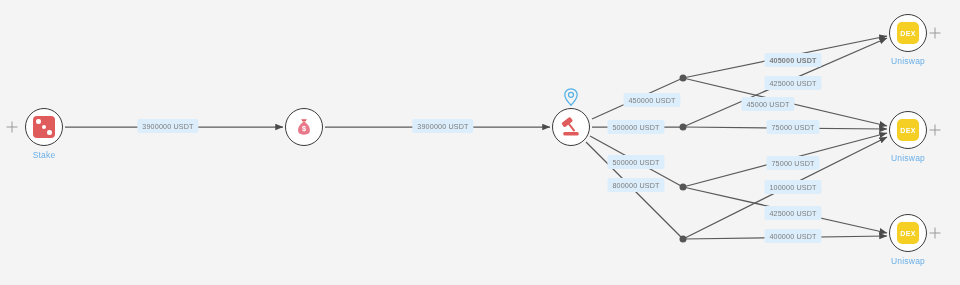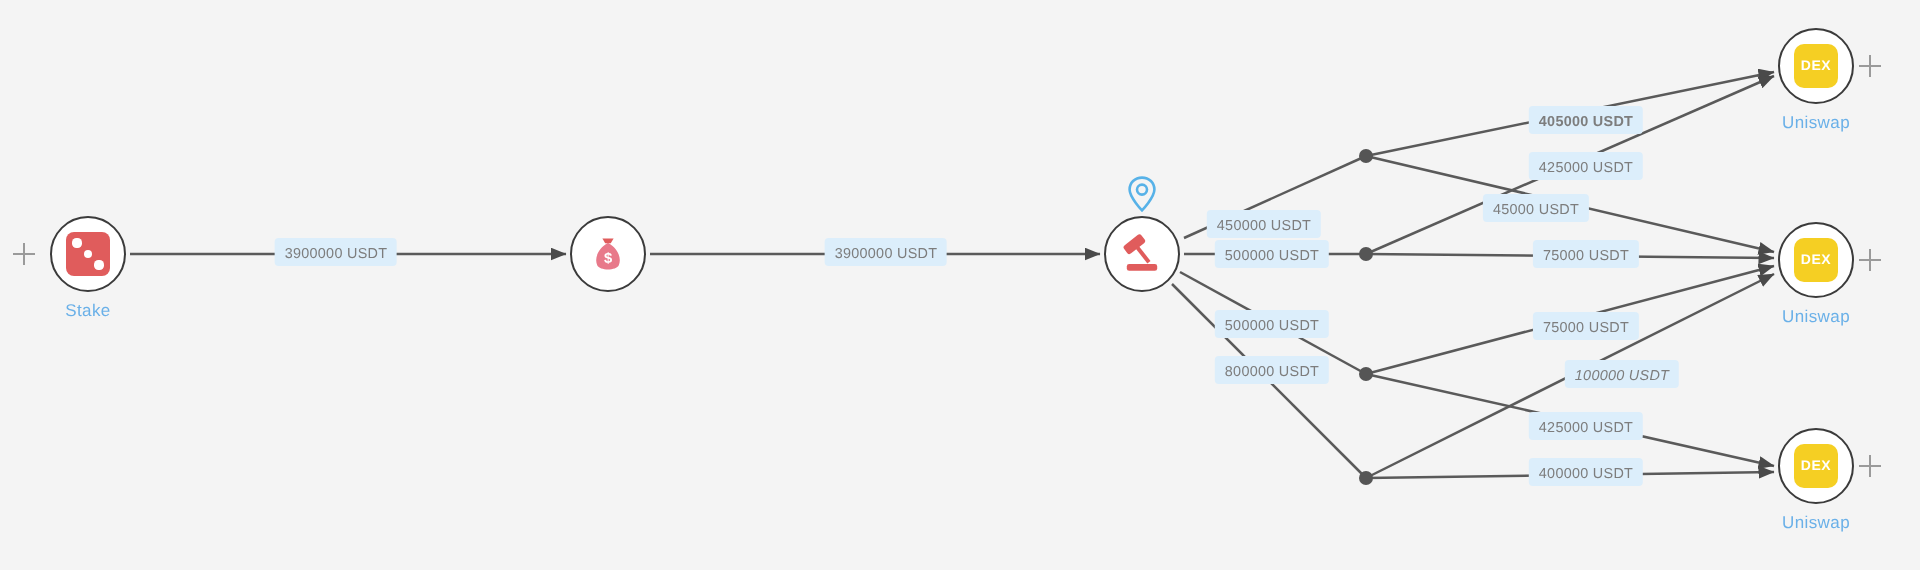--- a/index.html
+++ b/index.html
@@ -133,30 +133,30 @@
   </div>
   <div class="node-label" style="left:843px;top:256px;">Uniswap</div>
 
   <span class="dot" style="left:683px;top:78px;"></span>
   <span class="dot" style="left:683px;top:127px;"></span>
   <span class="dot" style="left:683px;top:187px;"></span>
   <span class="dot" style="left:683px;top:239px;"></span>
 
   <span class="chip" style="left:168px;top:126px;">3900000 USDT</span>
   <span class="chip" style="left:443px;top:126px;">3900000 USDT</span>
-  <span class="chip" style="left:632px;top:100px;margin-top:12px;">450000 USDT</span>
+  <span class="chip" style="left:652px;top:100px;">450000 USDT</span>
   <span class="chip" style="left:636px;top:127px;">500000 USDT</span>
   <span class="chip" style="left:636px;top:162px;">500000 USDT</span>
   <span class="chip" style="left:636px;top:185px;">800000 USDT</span>
   <span class="chip" style="left:793px;top:60px;font-weight:bold;">405000 USDT</span>
   <span class="chip" style="left:793px;top:83px;">425000 USDT</span>
   <span class="chip" style="left:768px;top:104px;">45000 USDT</span>
   <span class="chip" style="left:793px;top:127px;">75000 USDT</span>
   <span class="chip" style="left:793px;top:163px;">75000 USDT</span>
-  <span class="chip" style="left:811px;top:187px;font-style:italic;">100000 USDT</span>
+  <span class="chip" style="left:793px;top:187px;">100000 USDT</span>
   <span class="chip" style="left:793px;top:213px;">425000 USDT</span>
   <span class="chip" style="left:793px;top:236px;text-align:right;">400000 USDT</span>
 
   <span class="plus" style="left:12px;top:127px;"></span>
   <span class="plus" style="left:935px;top:33px;"></span>
   <span class="plus" style="left:935px;top:130px;"></span>
   <span class="plus" style="left:935px;top:233px;"></span>
 
 </div>
 

